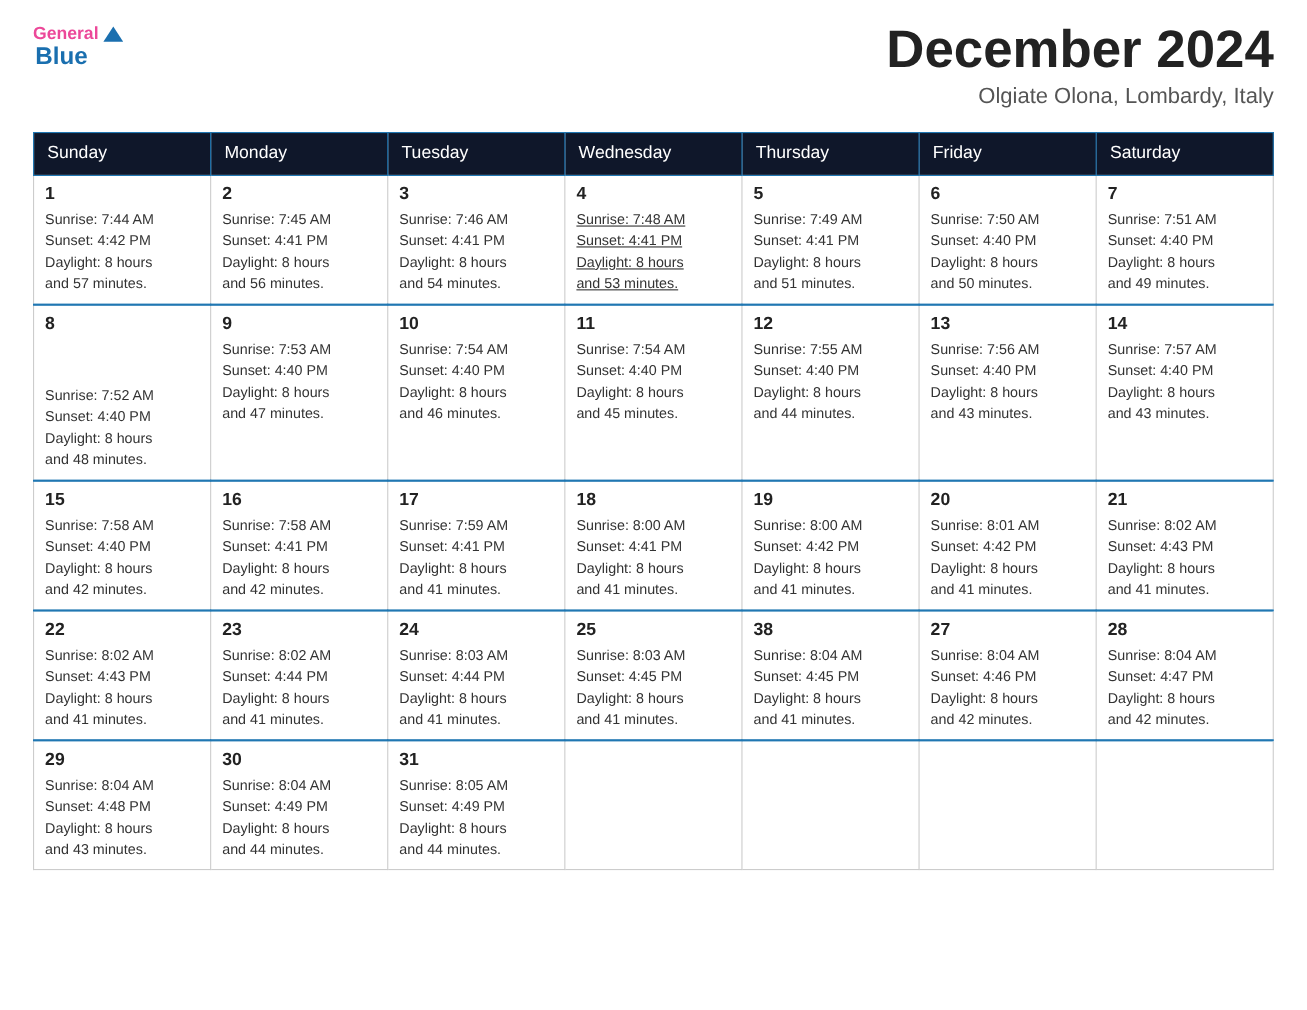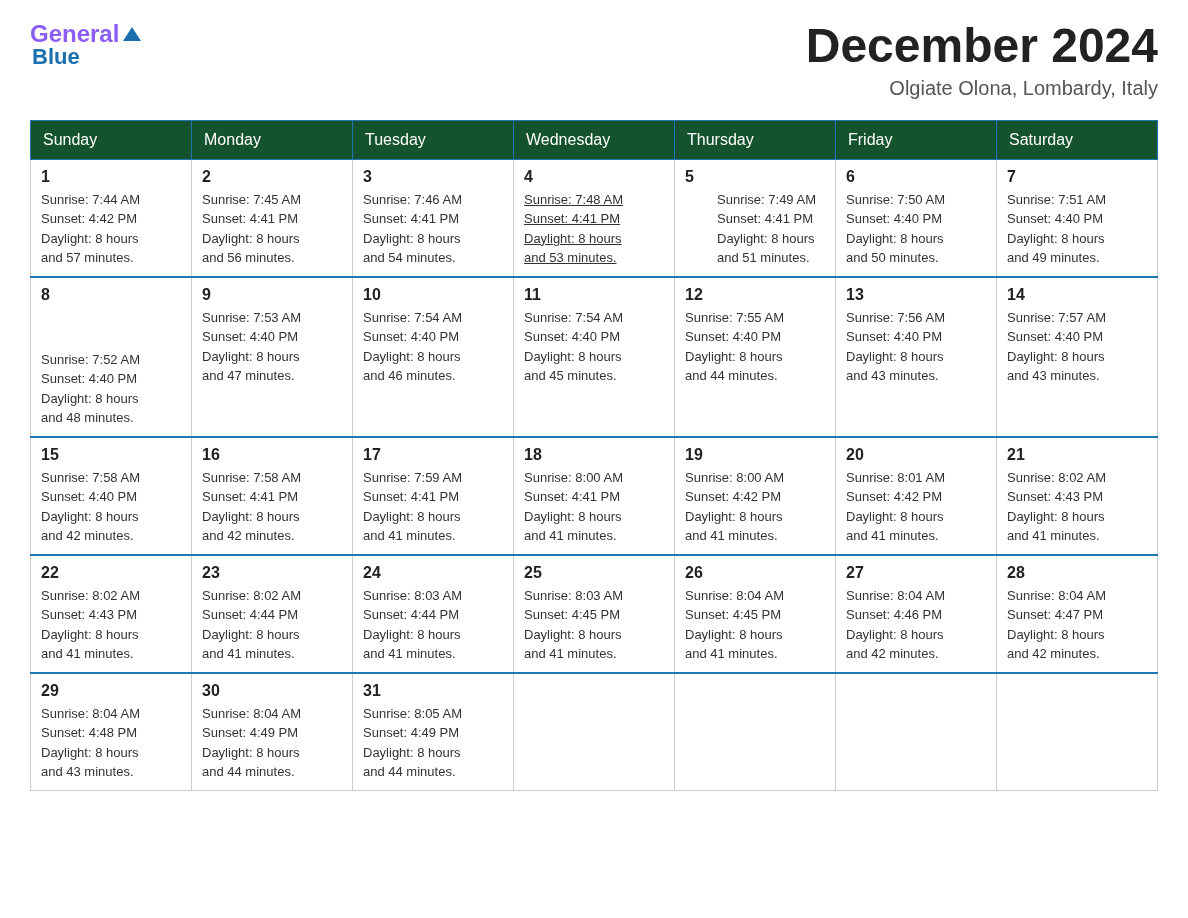--- a/index.html
+++ b/index.html
@@ -15,23 +15,23 @@
       justify-content: space-between;
       align-items: flex-start;
       margin-bottom: 20px;
     }
     .logo {
       display: flex;
       align-items: center;
       gap: 4px;
     }
     .logo-text-general {
-      font-size: 24px;
+      font-size: 16px;
       font-weight: bold;
-      color: #8b5cf6;
+      color: #ec4899;
     }
     .logo-text-blue {
       font-size: 22px;
       font-weight: bold;
       color: #1a6faf;
     }
     .title-area {
       text-align: right;
     }
     .month-title {
@@ -44,21 +44,21 @@
       font-size: 20px;
       color: #555;
       margin-top: 4px;
       text-align: right;
     }
     table {
       width: 100%;
       border-collapse: collapse;
     }
     thead tr th {
-      background-color: #14532d;
+      background-color: #0f172a;
       color: #fff;
       font-size: 16px;
       font-weight: normal;
       padding: 10px 12px;
       text-align: left;
       border: 1px solid #2077b2;
     }
     tbody tr td {
       vertical-align: top;
       padding: 8px 10px;
@@ -148,21 +148,21 @@
         </td>
         <td>
           <span class="day-number">4</span>
           <div class="day-info" style="white-space: pre-line; text-decoration: underline;">Sunrise: 7:48 AM
 Sunset: 4:41 PM
 Daylight: 8 hours
 and 53 minutes.</div>
         </td>
         <td>
           <span class="day-number">5</span>
-          <div class="day-info" style="white-space: pre-line; margin-left: 32px;">Sunrise: 7:49 AM
+          <div class="day-info" style="white-space: pre-line;">Sunrise: 7:49 AM
 Sunset: 4:41 PM
 Daylight: 8 hours
 and 51 minutes.</div>
         </td>
         <td>
           <span class="day-number">6</span>
           <div class="day-info" style="white-space: pre-line;">Sunrise: 7:50 AM
 Sunset: 4:40 PM
 Daylight: 8 hours
 and 50 minutes.</div>
@@ -300,21 +300,21 @@
 and 41 minutes.</div>
         </td>
         <td>
           <span class="day-number">25</span>
           <div class="day-info" style="white-space: pre-line;">Sunrise: 8:03 AM
 Sunset: 4:45 PM
 Daylight: 8 hours
 and 41 minutes.</div>
         </td>
         <td>
-          <span class="day-number">26</span>
+          <span class="day-number">38</span>
           <div class="day-info" style="white-space: pre-line;">Sunrise: 8:04 AM
 Sunset: 4:45 PM
 Daylight: 8 hours
 and 41 minutes.</div>
         </td>
         <td>
           <span class="day-number">27</span>
           <div class="day-info" style="white-space: pre-line;">Sunrise: 8:04 AM
 Sunset: 4:46 PM
 Daylight: 8 hours

